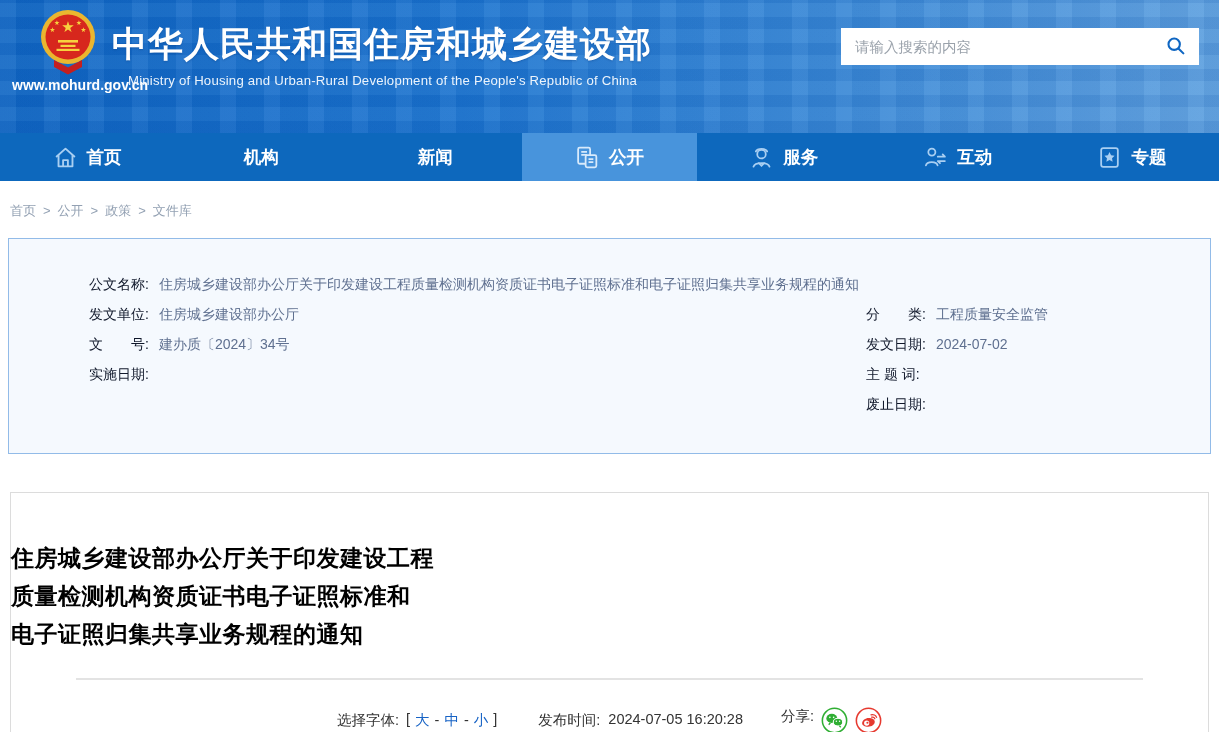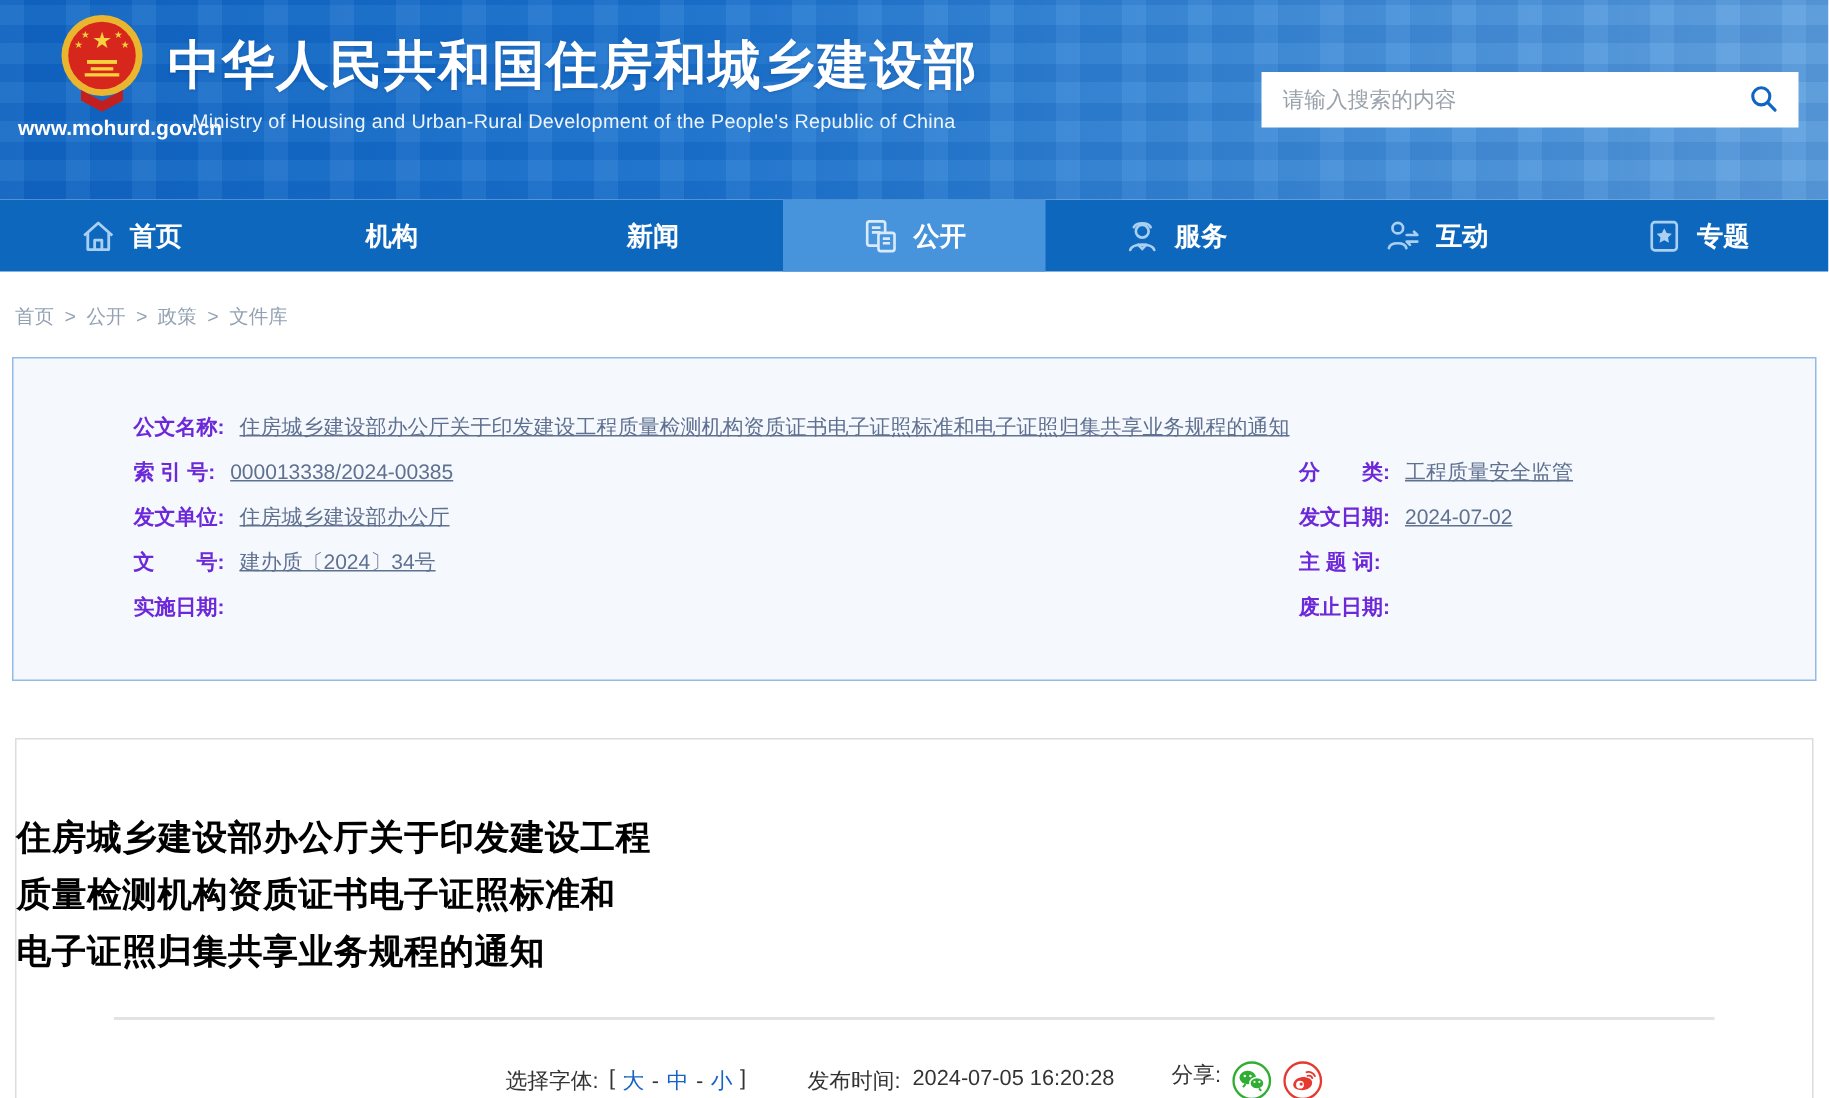--- a/index.html
+++ b/index.html
@@ -13,21 +13,21 @@
       repeating-linear-gradient(90deg, rgba(255,255,255,0.05) 0 16px, rgba(0,30,90,0.04) 16px 44px),
       linear-gradient(90deg,#0f66c4 0%, #1a73cf 38%, #3787d6 68%, #5c9fdf 100%);
   }
   .logo-wrap { position:absolute; left:12px; top:6px; width:112px; text-align:center; }
   .emblem svg { width:60px; height:70px; display:block; margin:0 auto; }
   .site-url { color:#fff; font-weight:bold; font-size:14px; margin-top:1px; white-space:nowrap; }
   .title-block { position:absolute; left:112px; top:24px; }
   .site-title { color:#fff; font-size:35px; font-weight:bold; letter-spacing:1px; line-height:1.15;
     text-shadow:0 1px 2px rgba(0,40,100,0.25); }
   .site-subtitle { color:#ecf4fc; font-size:13.2px; margin-top:9px; letter-spacing:0.2px;margin-left:16px; }
-  .search-box { position:absolute; right:20px; top:48px; width:358px; height:37px; background:#fff;
+  .search-box { position:absolute; right:20px; top:28px; width:358px; height:37px; background:#fff;
     display:flex; align-items:center; padding:0 10px 0 14px; }
   .search-input { flex:1; border:none; outline:none; font-size:14.5px; color:#333;
     font-family:inherit; background:transparent; }
   .search-input::placeholder { color:#9aa2ab; }
   .search-btn { border:none; background:transparent; cursor:pointer; width:28px; height:28px;
     display:flex; align-items:center; justify-content:center; }
   .search-btn svg { width:21px; height:21px; }
 
   
   .nav { height:48px; background:#0d68bd; display:flex; }
@@ -40,22 +40,22 @@
   
   .breadcrumb { padding:21px 0 0 10px; font-size:13px; color:#93a1b3; }
   .crumb { color:#93a1b3; cursor:pointer; }
   .crumb.current { cursor:default; }
   .crumb-sep { margin:0 7px; color:#93a1b3; }
 
   
   .doc-panel { margin:18px 8px 0; border:1px solid #92bbe8; background:#f5f9fe;
     padding:30px 20px 34px 80px; }
   .doc-row { height:30px; line-height:30px; font-size:14px; display:flex; white-space:nowrap; }
-  .doc-label { font-weight:bold; color:#6d28d9; white-space:pre; }
-  .doc-value { color:#5f7090; margin-left:10px;text-decoration:underline; }
+  .doc-label { font-weight:normal; color:#0f172a; white-space:pre; }
+  .doc-value { color:#5f7090; margin-left:10px; }
   .doc-cols { display:flex; }
   .doc-col-left { width:777px; }
   .doc-col-right { flex:1; }
 
   
   .article-panel { margin:38px 10px 0; border:1px solid #dcdcdc; background:#fff;
     height:420px; padding-top:46px; }
   .article-title-line { font-size:23px; font-weight:bold; color:#000;
     line-height:38px; letter-spacing:0.5px; }
   .article-divider { height:2px; background:#e3e3e3; margin:25px 65px 0; }
@@ -169,24 +169,20 @@
 
 <div class="breadcrumb" id="breadcrumb"><span class="crumb">首页</span><span class="crumb-sep">&gt;</span><span class="crumb">公开</span><span class="crumb-sep">&gt;</span><span class="crumb">政策</span><span class="crumb-sep">&gt;</span><span class="crumb current">文件库</span></div>
 
 <div class="doc-panel">
   <div class="doc-row">
     <span class="doc-label">公文名称:</span>
     <span class="doc-value">住房城乡建设部办公厅关于印发建设工程质量检测机构资质证书电子证照标准和电子证照归集共享业务规程的通知</span>
   </div>
   <div class="doc-cols">
     <div class="doc-col-left" id="doc-left">
-        <div class="doc-row">
-          <span class="doc-label">索 引 号:</span>
-          <span class="doc-value">000013338/2024-00385</span>
-        </div>
         <div class="doc-row">
           <span class="doc-label">发文单位:</span>
           <span class="doc-value">住房城乡建设部办公厅</span>
         </div>
         <div class="doc-row">
           <span class="doc-label">文　　号:</span>
           <span class="doc-value">建办质〔2024〕34号</span>
         </div>
         <div class="doc-row">
           <span class="doc-label">实施日期:</span>

